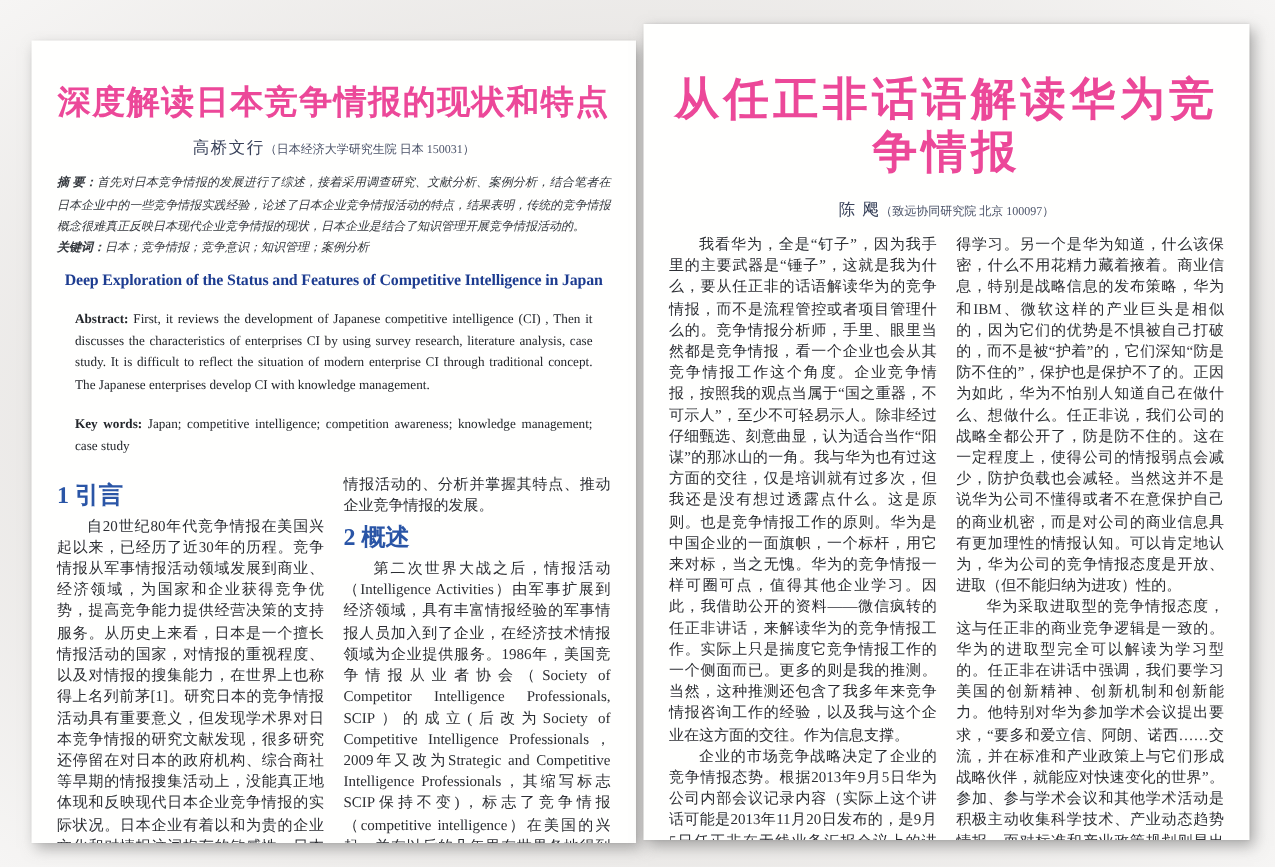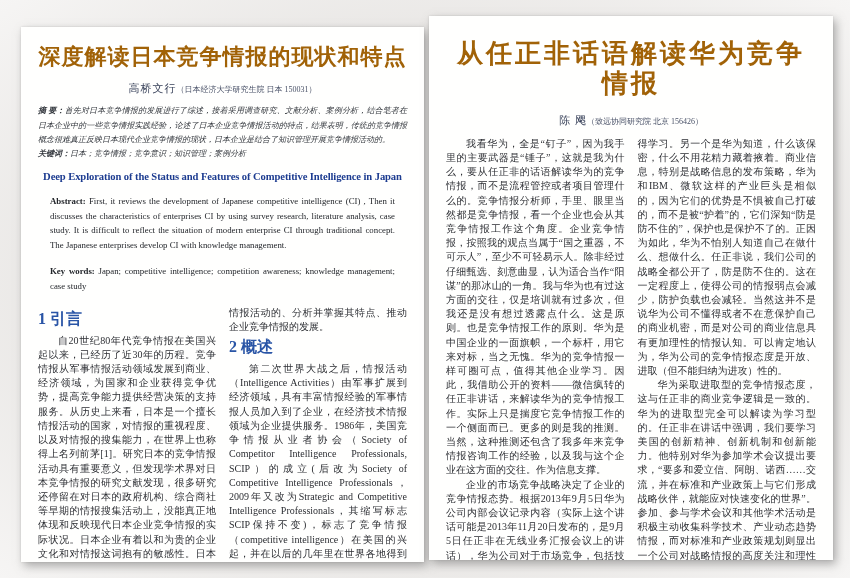--- a/index.html
+++ b/index.html
@@ -10,24 +10,24 @@
   }
   .page{
     position:absolute;background:#fffffe;
     box-shadow:3px 4px 9px rgba(110,110,110,.55), 0 0 2px rgba(0,0,0,.12);
     box-sizing:border-box;overflow:hidden;
   }
   .page-left{left:21px;top:27px;width:403px;height:535px;padding:16px 17px 10px 17px;}
   .page-right{left:429px;top:16px;width:404px;height:544px;padding:22px 17px 10px 17px;}
 
   .zh-title{
-    text-align:center;font-weight:bold;color:#a16207;
-    font-size:22px;letter-spacing:1px;margin:1px 0 9px 0;line-height:1.15;
+    text-align:center;font-weight:bold;color:#ec4899;
+    font-size:22px;letter-spacing:1px;margin:12px 0 9px 0;line-height:1.15;
   }
-  .page-right .zh-title{font-size:26px;letter-spacing:3px;margin-bottom:11px;}
+  .page-right .zh-title{font-size:30px;letter-spacing:3px;margin-bottom:11px;}
   .author-line{text-align:center;color:#39425a;margin:0 0 8px 0;font-family:Liberation Serif, serif;}
   .author-name{font-size:11px;letter-spacing:1px;}
   .author-affil{font-size:8px;color:#4a5268;}
 
   .zh-abstract{margin:6px 0 0 0;}
   .zh-abstract p{
     margin:0;font-size:8px;line-height:14.2px;text-align:justify;
     font-style:italic;color:#33373d;
   }
   .kw-line{margin-top:1px;}
@@ -90,21 +90,21 @@
 
   <div class="footnote">
     <div class="fn-rule"></div>
     <p class="fn-text"><span class="fn-name">高桥文行</span><span> 男，日本经济大学研究生院副教授，情报学博士，多年来在跨国公司积累了丰富的实践经验，主要研究领域为经营战略、竞争情报、技术管理。</span></p>
   </div>
 </div>
 
 <div class="page page-right">
   <h1 class="zh-title">从任正非话语解读华为竞争情报</h1>
   <div class="author-line">
-    <span class="author-name">陈 飔</span><span class="author-affil">（致远协同研究院 北京 156426）</span>
+    <span class="author-name">陈 飔</span><span class="author-affil">（致远协同研究院 北京 100097）</span>
   </div>
 
   <div class="cols">
     <div class="col">
       <p class="body-p indent">我看华为，全是“钉子”，因为我手里的主要武器是“锤子”，这就是我为什么，要从任正非的话语解读华为的竞争情报，而不是流程管控或者项目管理什么的。竞争情报分析师，手里、眼里当然都是竞争情报，看一个企业也会从其竞争情报工作这个角度。企业竞争情报，按照我的观点当属于“国之重器，不可示人”，至少不可轻易示人。除非经过仔细甄选、刻意曲显，认为适合当作“阳谋”的那冰山的一角。我与华为也有过这方面的交往，仅是培训就有过多次，但我还是没有想过透露点什么。这是原则。也是竞争情报工作的原则。华为是中国企业的一面旗帜，一个标杆，用它来对标，当之无愧。华为的竞争情报一样可圈可点，值得其他企业学习。因此，我借助公开的资料——微信疯转的任正非讲话，来解读华为的竞争情报工作。实际上只是揣度它竞争情报工作的一个侧面而已。更多的则是我的推测。当然，这种推测还包含了我多年来竞争情报咨询工作的经验，以及我与这个企业在这方面的交往。作为信息支撑。</p>
       <p class="body-p indent">企业的市场竞争战略决定了企业的竞争情报态势。根据2013年9月5日华为公司内部会议记录内容（实际上这个讲话可能是2013年11月20日发布的，是9月5日任正非在无线业务汇报会议上的讲话），华为公司对于市场竞争，包括技术竞争的战略导向是进攻的。任正非的这一次讲话共分6个部分，第一部分标题就是：最好的防御就是进攻，要敢于打破自己的优势形成新的优势。任正非还解释了为什么要打破自己的优势，因为如果“我们不主动打破自己的优势，别人早晚也会打破”，正因为如此，华为必须坚持开放，而不能保守。保持许多商业信息，也坚持很大的开放度。这也是为什么在互联网上华为的管理方法、资料流传的非常多。一个是因为它行业领先，值</p>
     </div>
     <div class="col">
       <p class="body-p noindent">得学习。另一个是华为知道，什么该保密，什么不用花精力藏着掖着。商业信息，特别是战略信息的发布策略，华为和IBM、微软这样的产业巨头是相似的，因为它们的优势是不惧被自己打破的，而不是被“护着”的，它们深知“防是防不住的”，保护也是保护不了的。正因为如此，华为不怕别人知道自己在做什么、想做什么。任正非说，我们公司的战略全都公开了，防是防不住的。这在一定程度上，使得公司的情报弱点会减少，防护负载也会减轻。当然这并不是说华为公司不懂得或者不在意保护自己的商业机密，而是对公司的商业信息具有更加理性的情报认知。可以肯定地认为，华为公司的竞争情报态度是开放、进取（但不能归纳为进攻）性的。</p>
       <p class="body-p indent">华为采取进取型的竞争情报态度，这与任正非的商业竞争逻辑是一致的。华为的进取型完全可以解读为学习型的。任正非在讲话中强调，我们要学习美国的创新精神、创新机制和创新能力。他特别对华为参加学术会议提出要求，“要多和爱立信、阿朗、诺西……交流，并在标准和产业政策上与它们形成战略伙伴，就能应对快速变化的世界”。参加、参与学术会议和其他学术活动是积极主动收集科学技术、产业动态趋势情报，而对标准和产业政策规划则显出一个公司对战略情报的高度关注和理性认知。有的企业可能也注意对于技术情报，如标准、协议、专利和产业政策的信息搜集，而华为公司显然早已超越了这个境界，达到了要实际应用并运作这些信息的层次。这反映了华为公司积极参与到标准和产业政策的制定和引导，并与友商（竞争对手）进行战略合作，以服务于公司发展战略，而不是仅仅局限于收集资料的层次。竞争推演达到实战规模。竞争情报完全嵌入企业实际运作。竞争情报工作方法中，有一种情境分析方法。</p>

